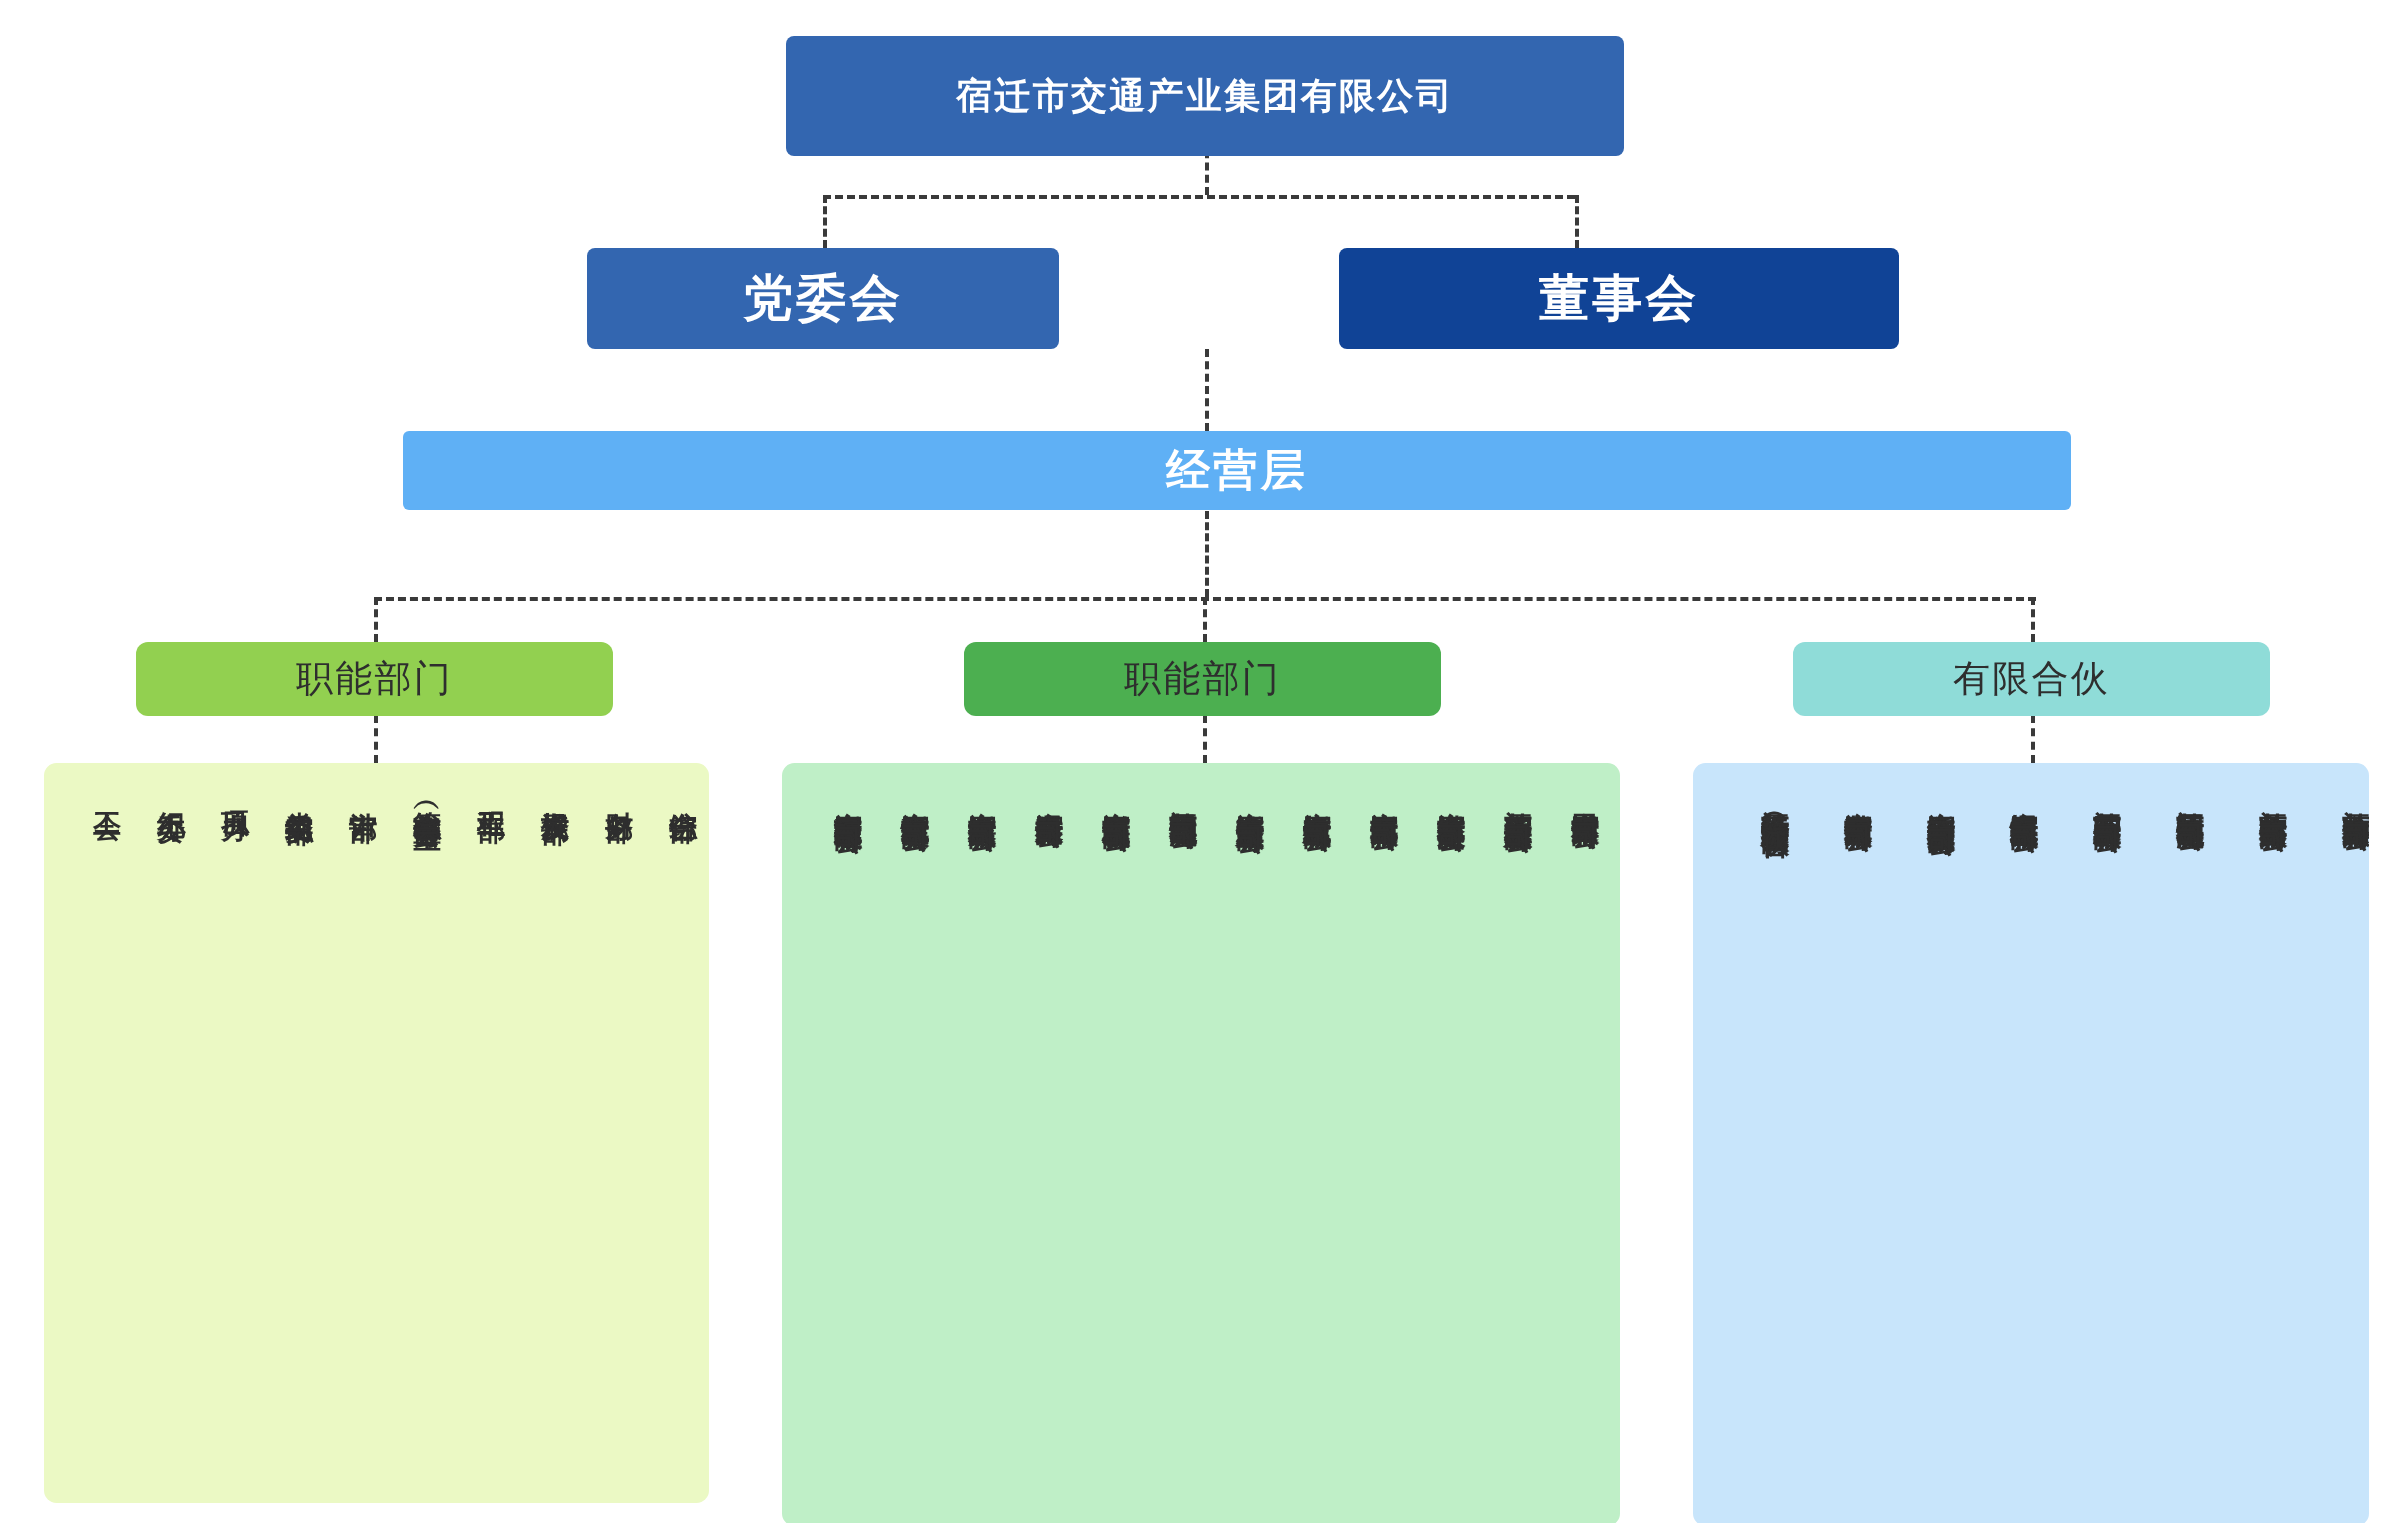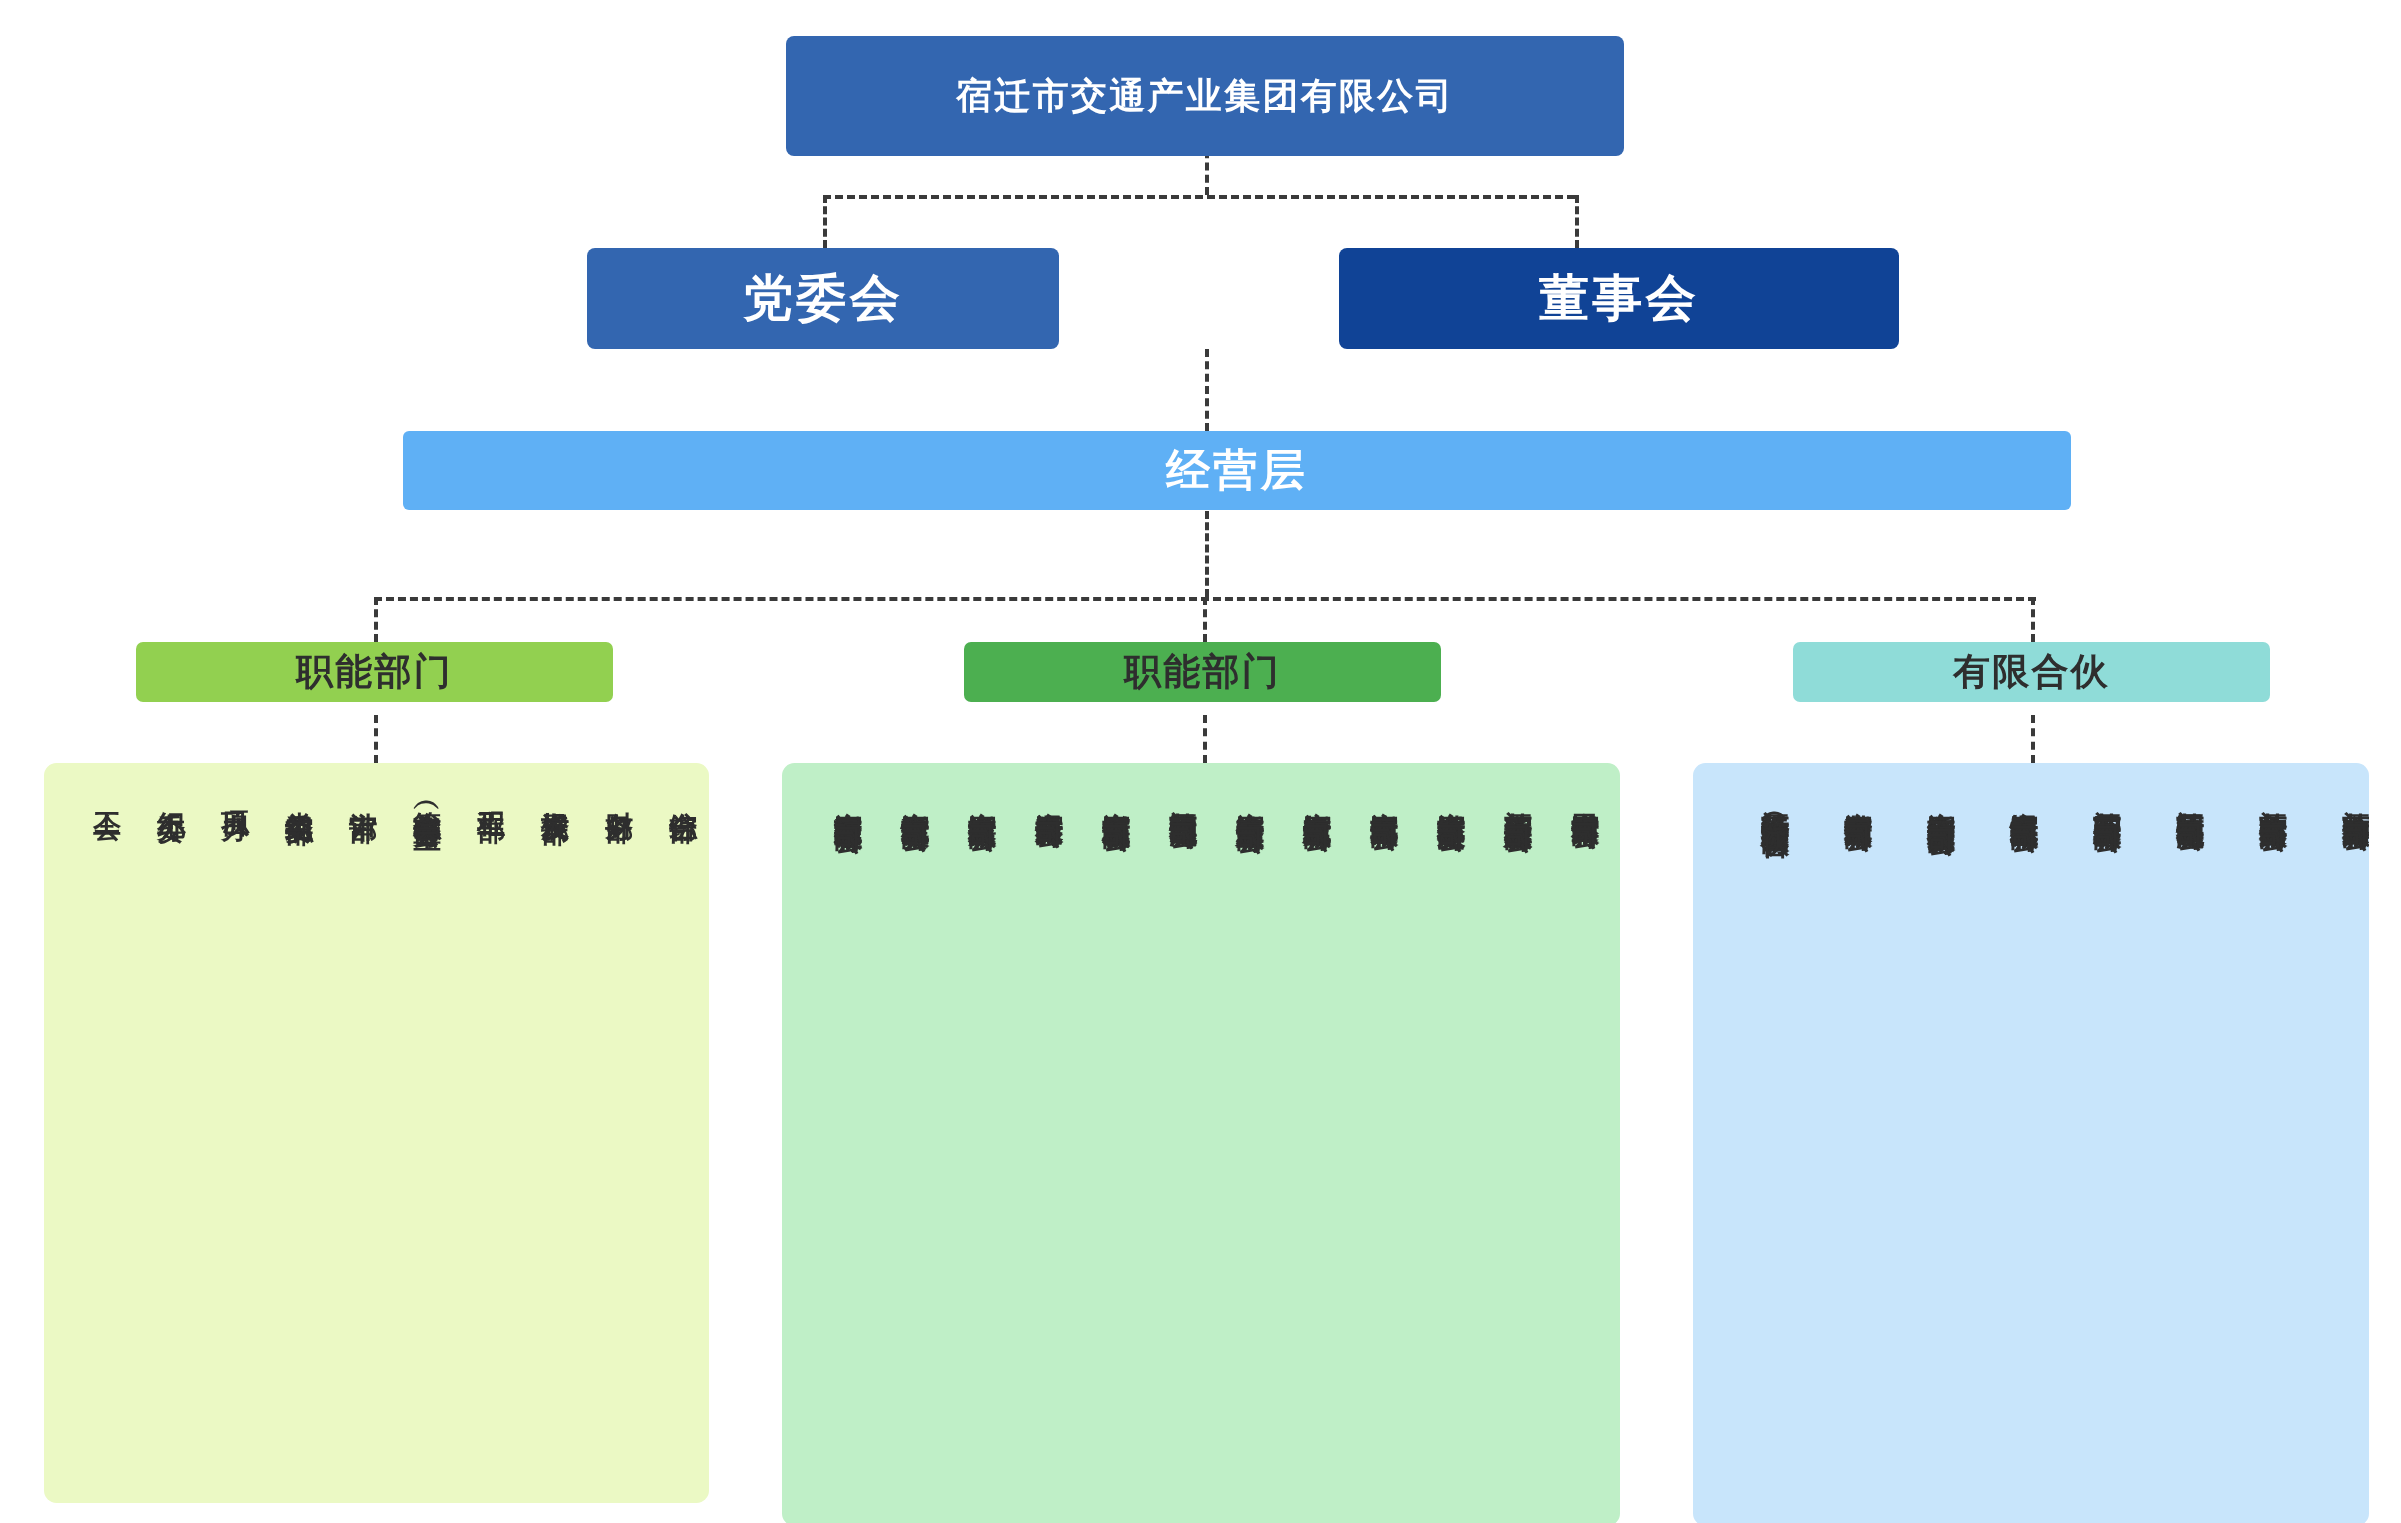--- a/index.html
+++ b/index.html
@@ -61,30 +61,30 @@
     background: #5FB0F5;
     font-size: 44px;
     letter-spacing: 3.4px;
     border-radius: 6px;
     margin-left: 40px;
   }
 
   
   .cat-header {
     position: absolute;
-    border-radius: 7px;
+    border-radius: 12px;
     display: flex;
     align-items: center;
     justify-content: center;
     box-sizing: border-box;
     color: #2E2E2E;
-    font-weight: bold;
+    font-weight: normal;
     font-size: 37px;
     letter-spacing: 2.3px;
-    height: 60px;
+    height: 74px;
   }
   #cat-header-functional { left: 136px;  top: 642px; width: 477px;  background: #92D050; }
   #cat-header-holding    { left: 964px; top: 642px; width: 477px;  background: #4CAF50; }
   #cat-header-equity     { left: 1793px; top: 642px; width: 477px;  background: #8FDCD8; }
 
   
   .panel {
     position: absolute;
     border-radius: 12.5px;
     box-sizing: border-box;

